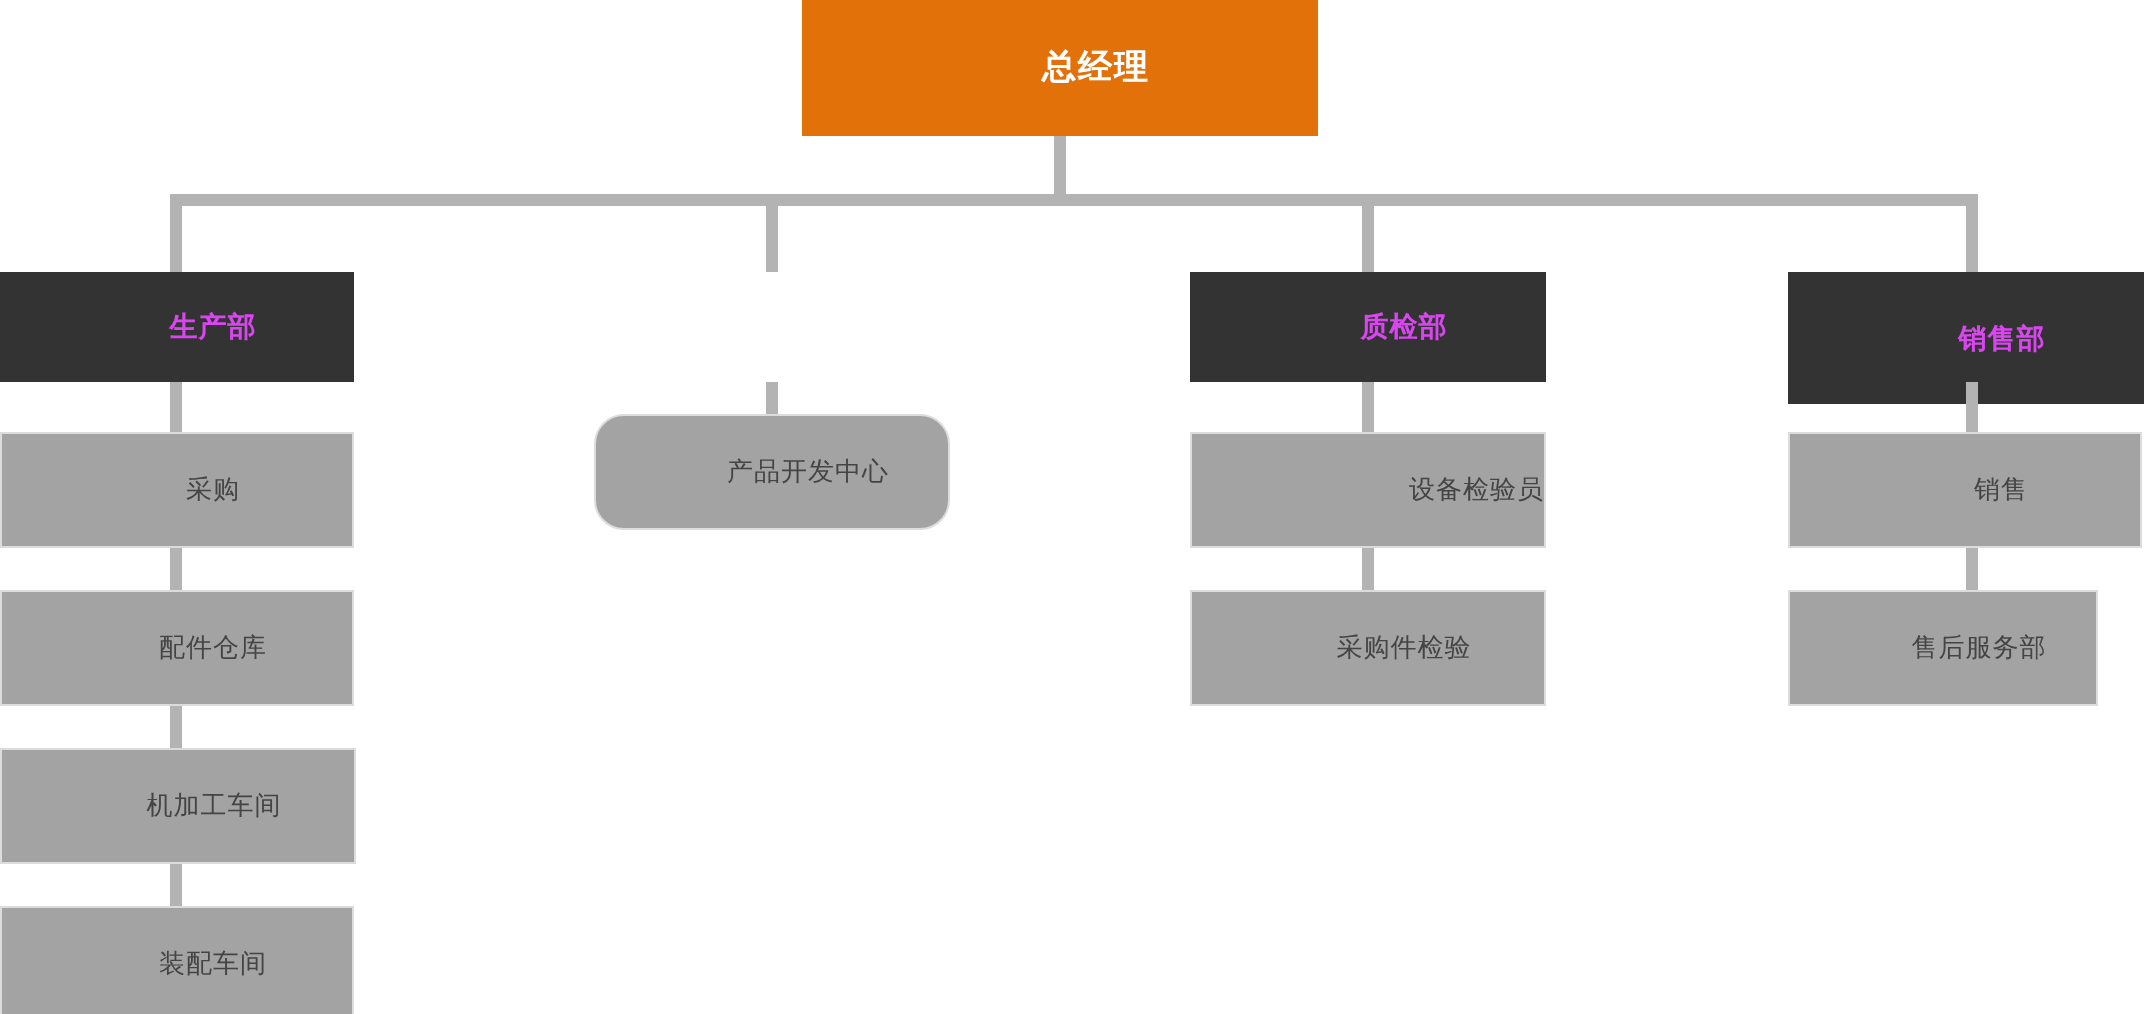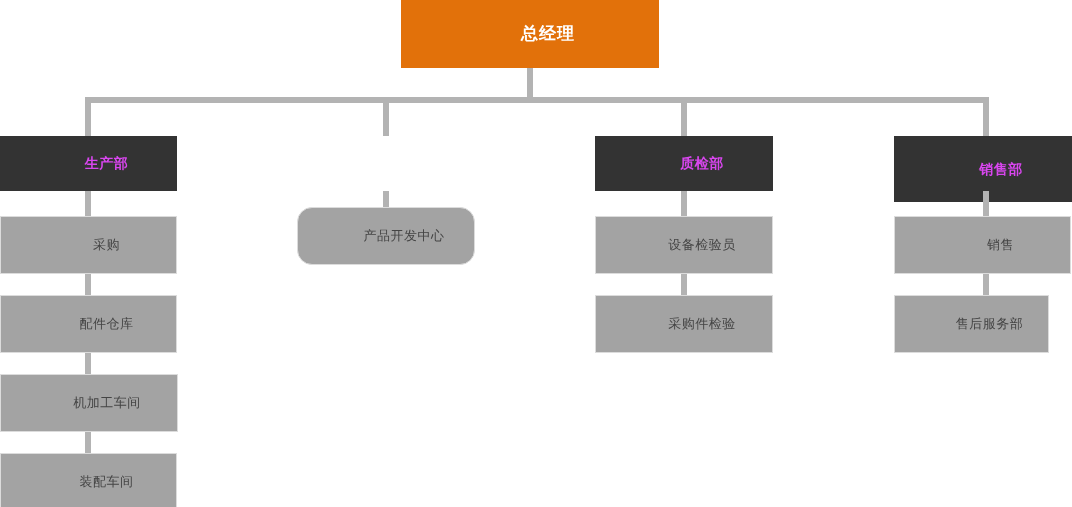--- a/index.html
+++ b/index.html
@@ -113,21 +113,21 @@
   <div class="conn" style="left:383px; top:191px; width:6px; height:25px;"></div>
   <div class="node node-leaf" style="left:297px; top:207px; width:178px; height:58px;border-radius:15px;">
     <span class="node-label">产品开发中心</span>
   </div>
 
   <div class="node node-dept" style="left:595px; top:136px; width:178px; height:55px;text-align:center;">
     <span class="node-label">质检部</span>
   </div>
 
   <div class="conn" style="left:681px; top:191px; width:6px; height:25px;"></div>
-  <div class="node node-leaf" style="left:595px; top:216px; width:178px; height:58px;">
+  <div class="node node-leaf" style="left:595px; top:216px; width:178px; height:58px;justify-content:flex-end;">
     <span class="node-label">设备检验员</span>
   </div>
 
   <div class="conn" style="left:681px; top:274px; width:6px; height:21px;"></div>
   <div class="node node-leaf" style="left:595px; top:295px; width:178px; height:58px;">
     <span class="node-label">采购件检验</span>
   </div>
 
   <div class="node node-dept" style="left:894px; top:136px; width:178px; height:66px;">
     <span class="node-label">销售部</span>

